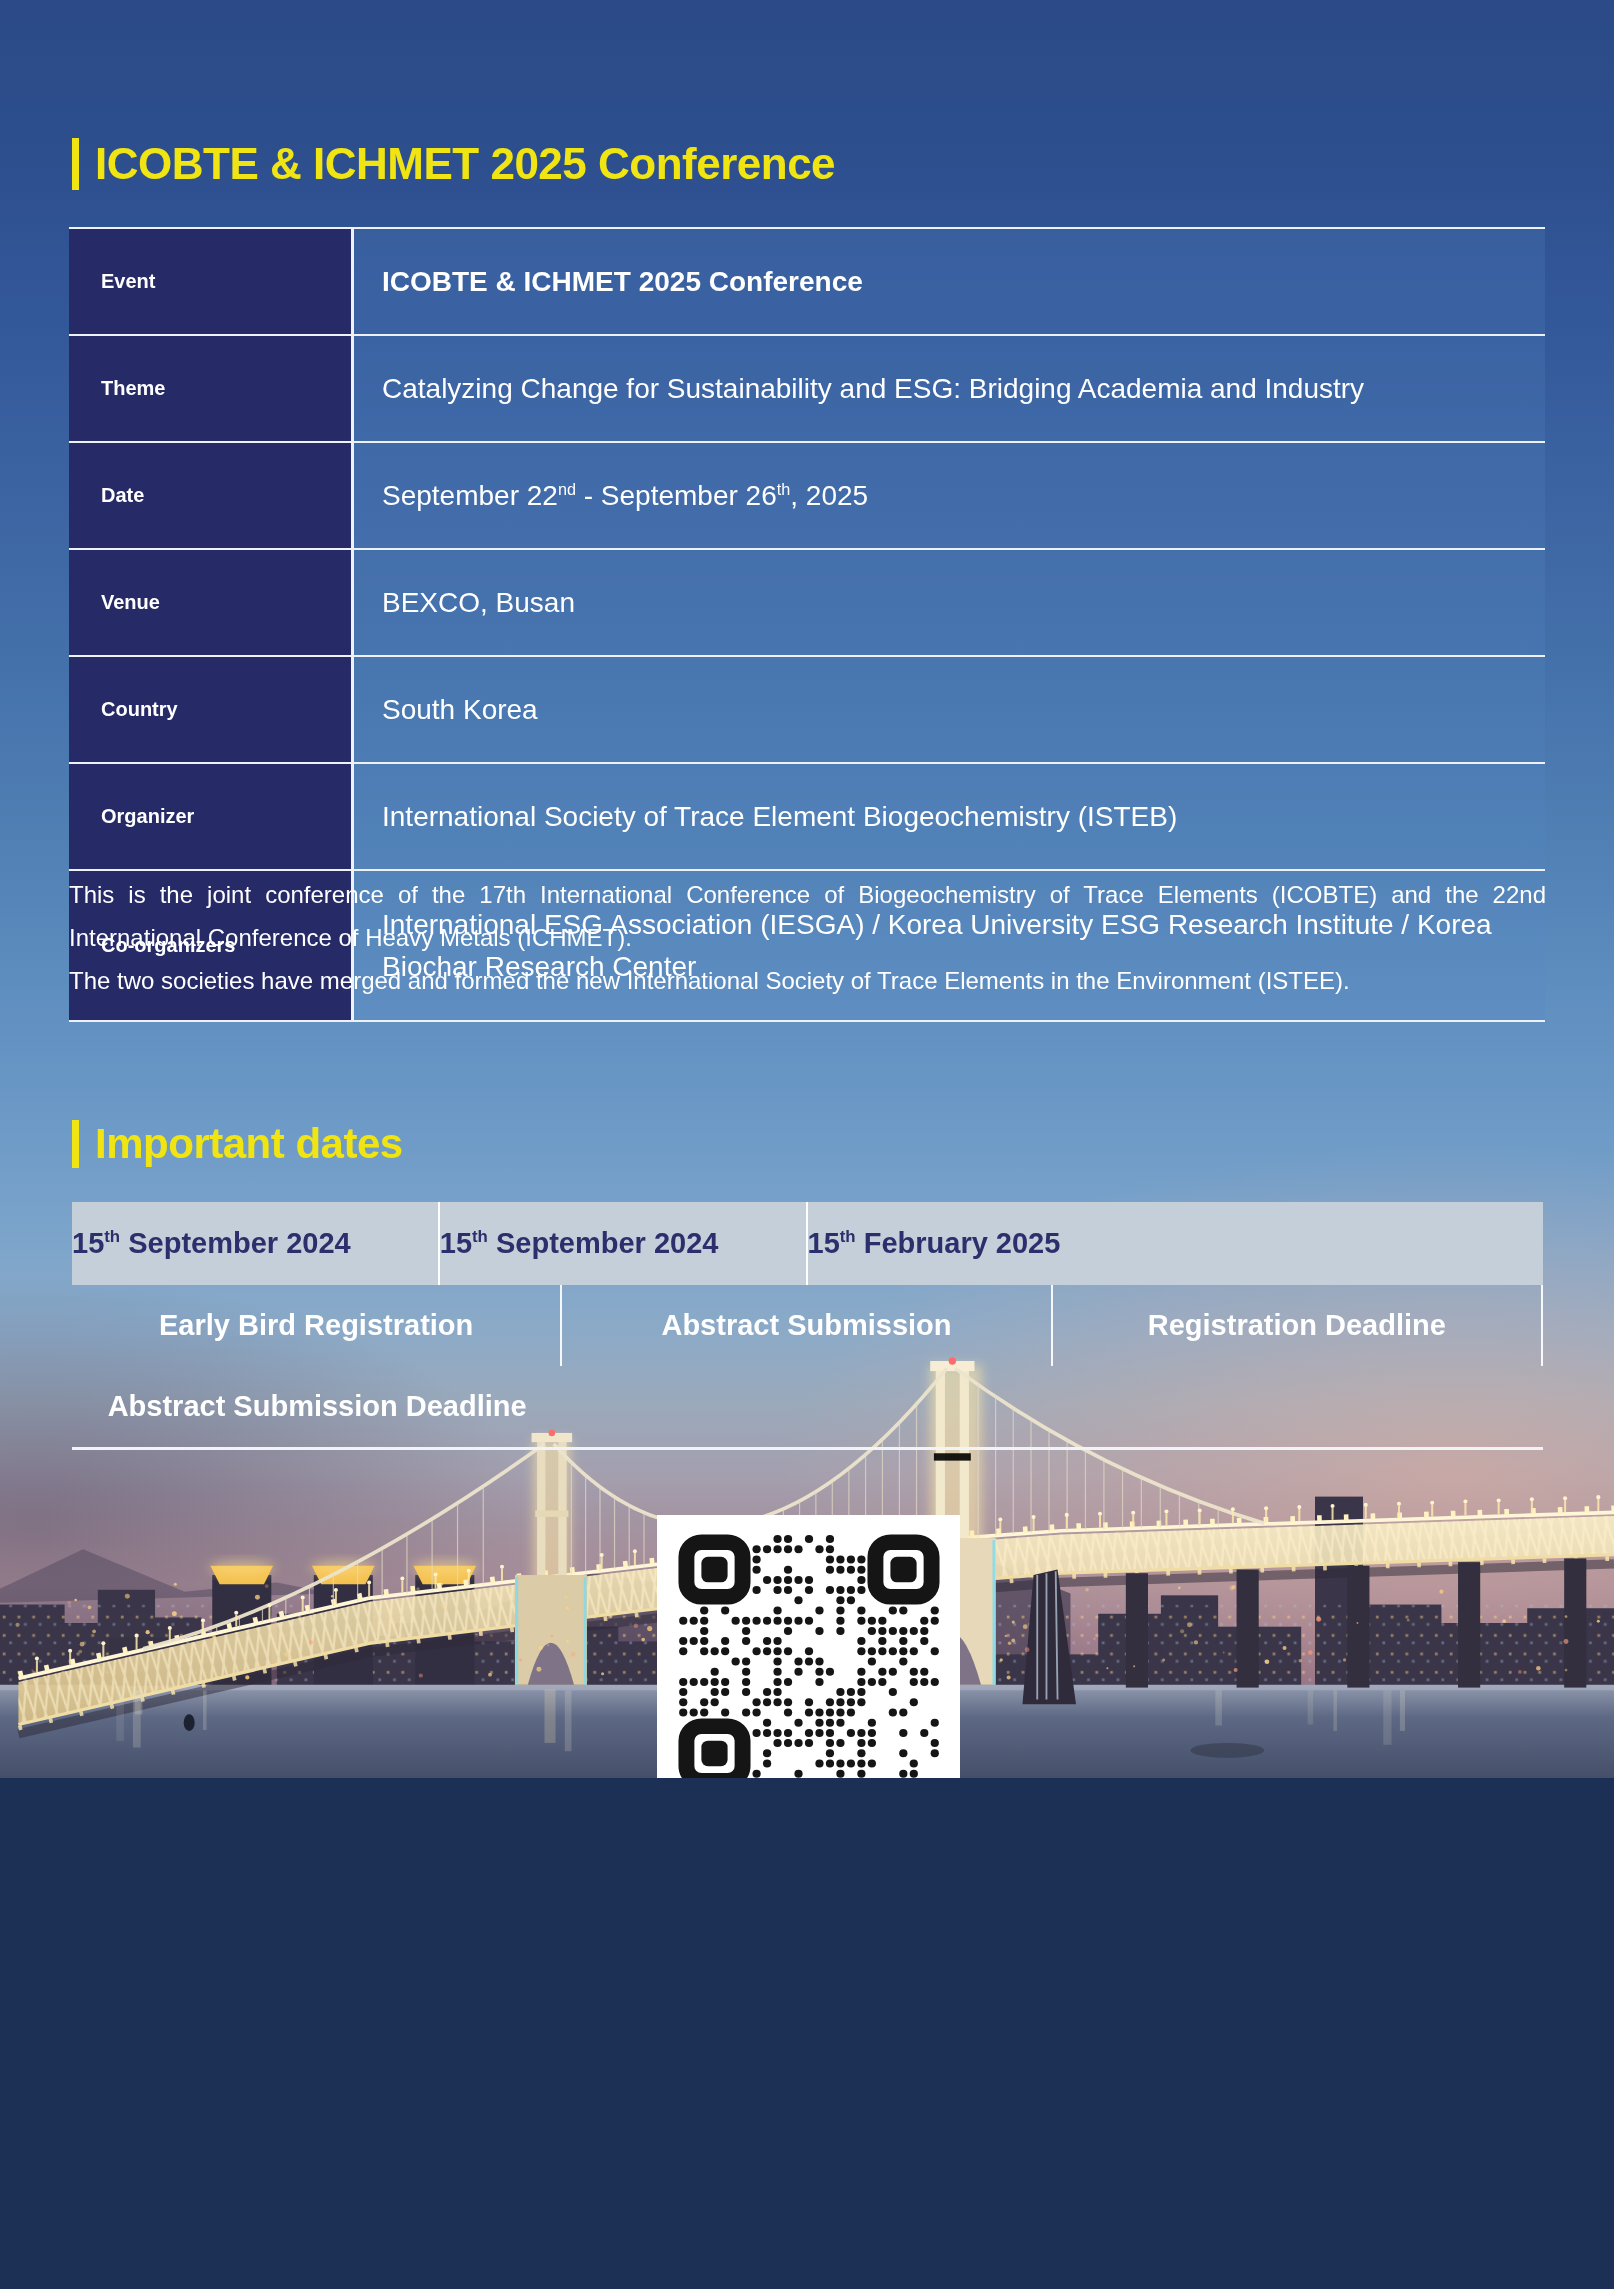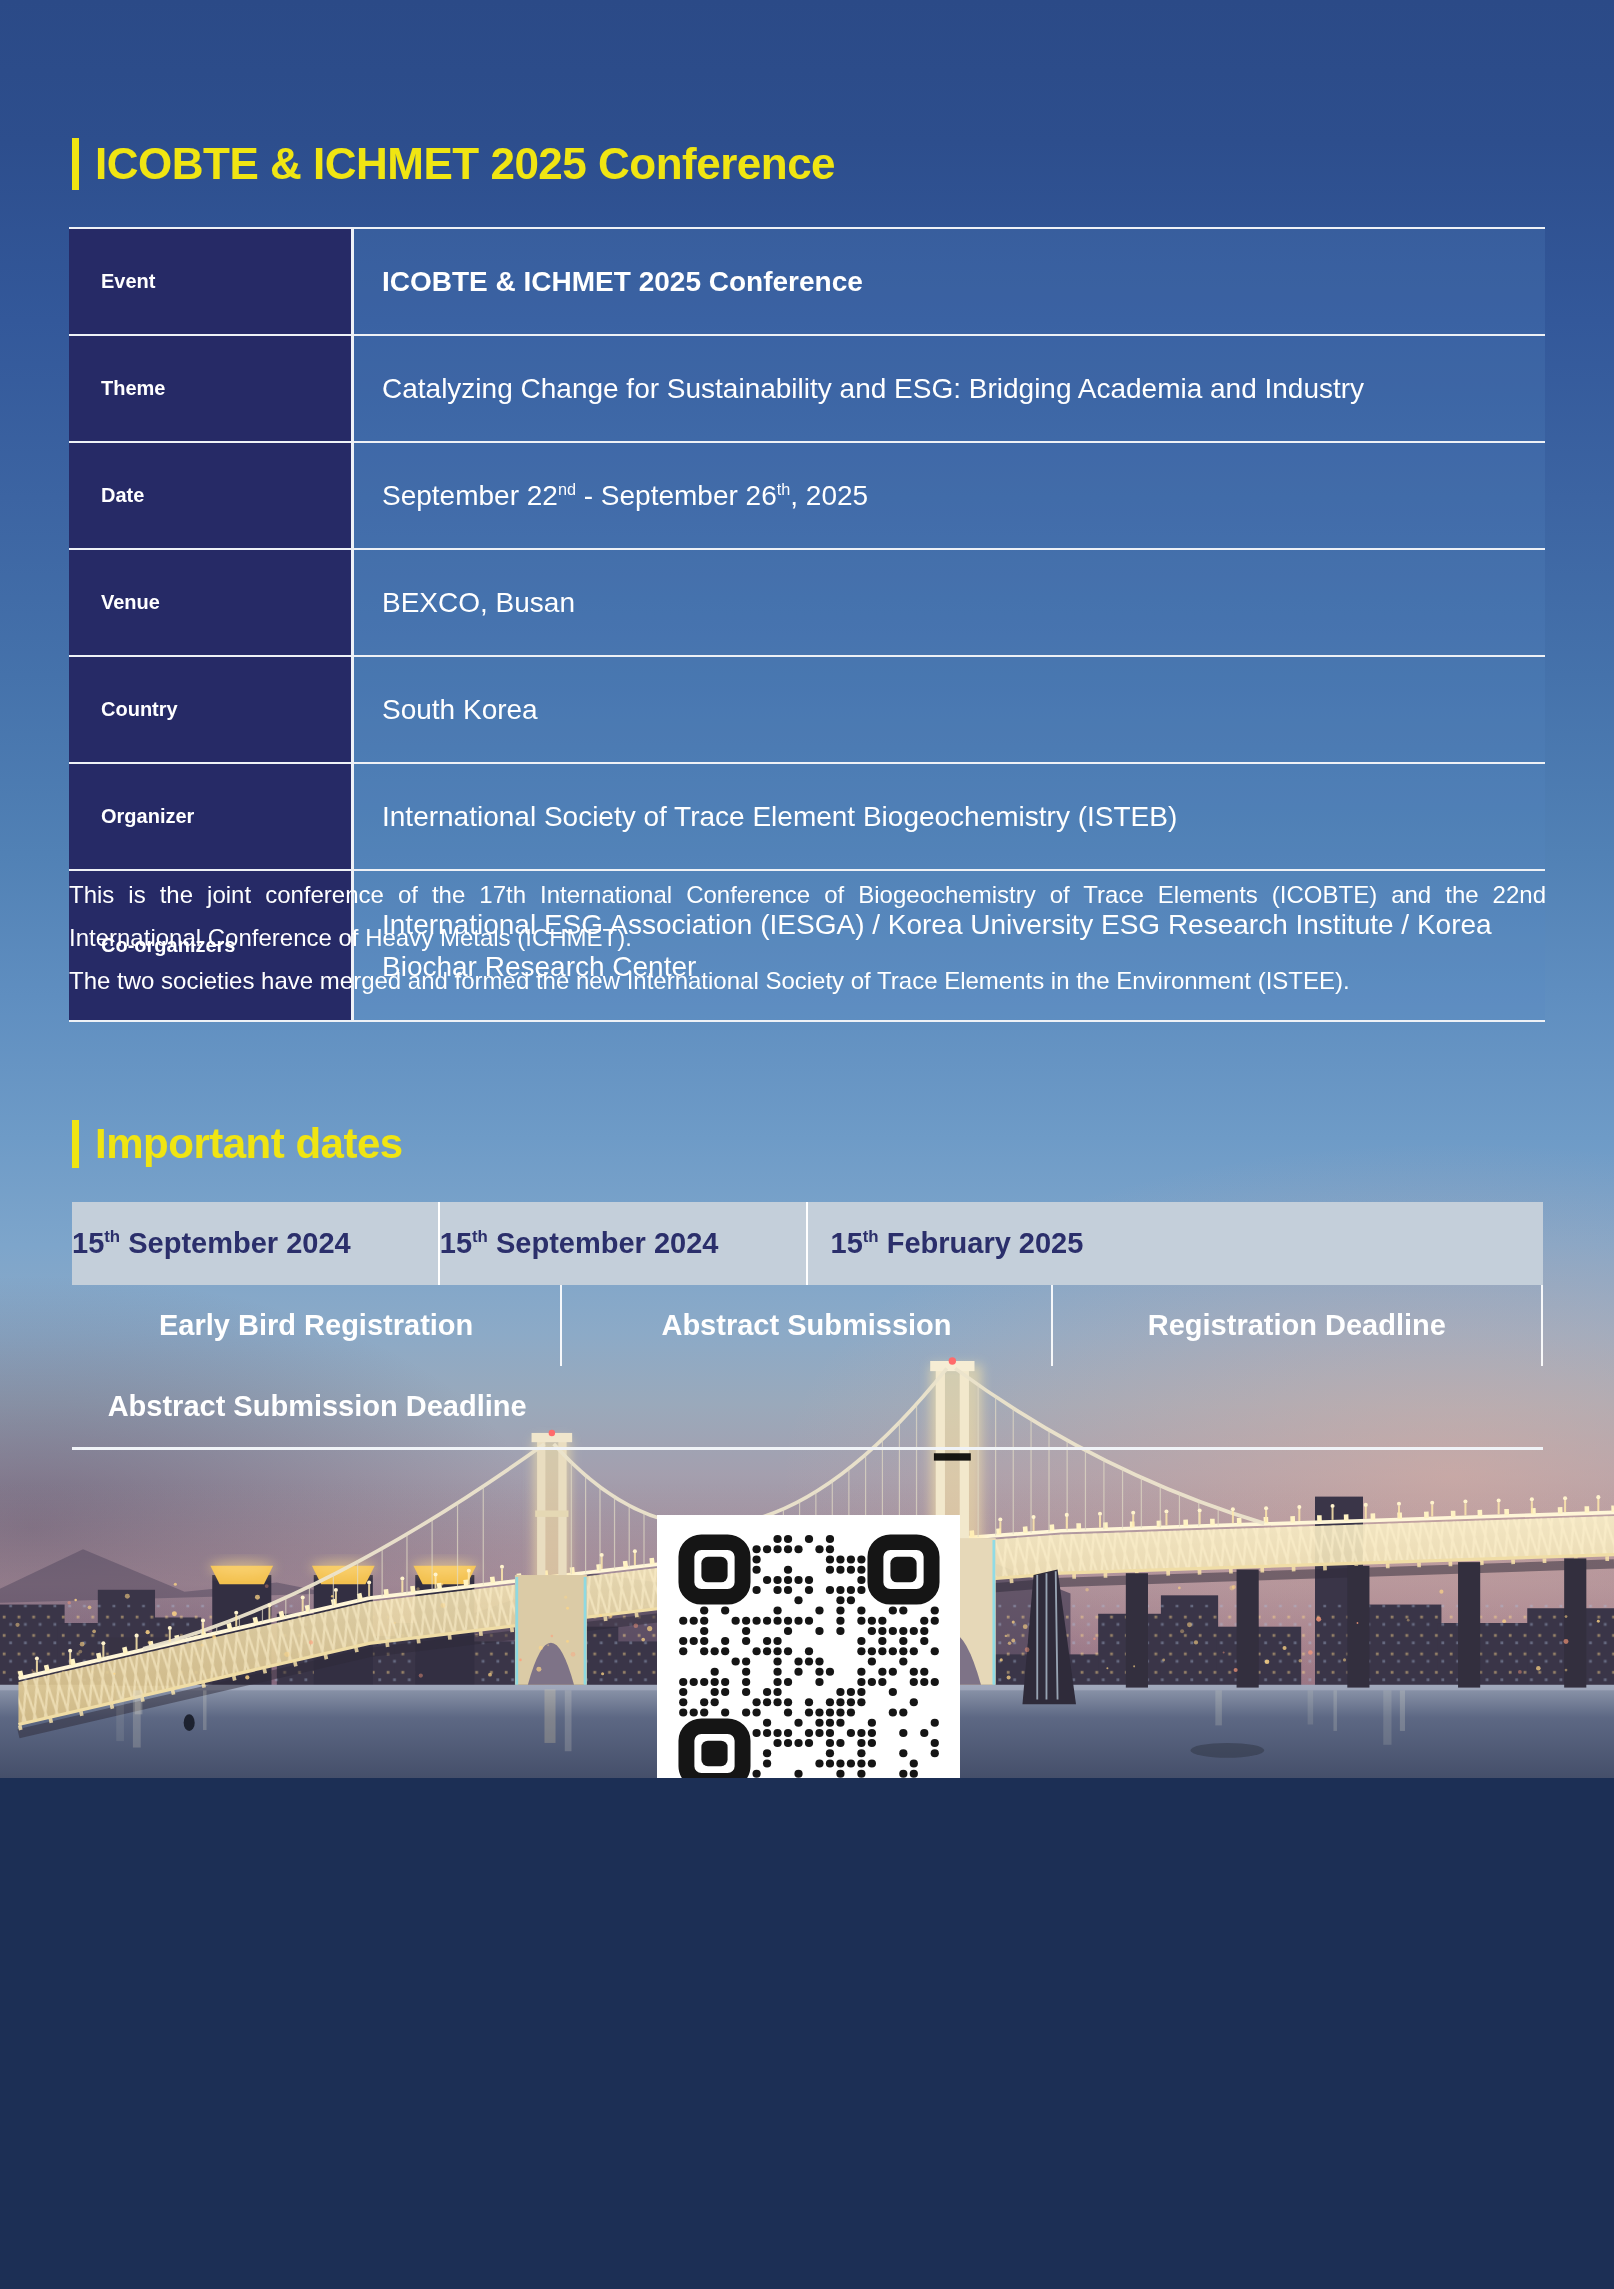--- a/index.html
+++ b/index.html
@@ -45,21 +45,21 @@
   
   .desc{position:absolute;left:69px;top:873px;width:1477px;color:#fff;
     font-size:24px;line-height:43px;text-align:justify;}
   .desc p{margin:0;}
 
   
   .dates-table{position:absolute;left:72px;top:1202px;width:1471px;}
   .dhead{display:grid;grid-template-columns:repeat(4,1fr);background:#c4cfda;height:83px;}
   .dhead .dcell{color:#2b2f6b;font-weight:bold;font-size:29px;display:flex;
     align-items:center;justify-content:flex-start;border-right:2.8px solid #fff;}
-  .dhead .dcell:last-child{border-right:none;padding-left:23px;}
+  .dhead .dcell:last-child{border-right:none;}
   .dbody{display:grid;grid-template-columns:repeat(3,1fr);min-height:162px;
     border-bottom:3.7px solid #f0f3f7;}
   .dbody .dcell{color:#fff;font-weight:bold;font-size:29px;display:flex;
     align-items:center;justify-content:center;text-align:center;
     border-right:2.8px solid rgba(255,255,255,0.92);padding:9.2px 24px;box-sizing:border-box;line-height:1.35;}
   .dbody .dcell:last-child{border-right:none;}
 
   
   .qr{position:absolute;left:657px;top:1515px;width:303px;height:293px;background:#fff;
     display:flex;align-items:center;justify-content:center;}

